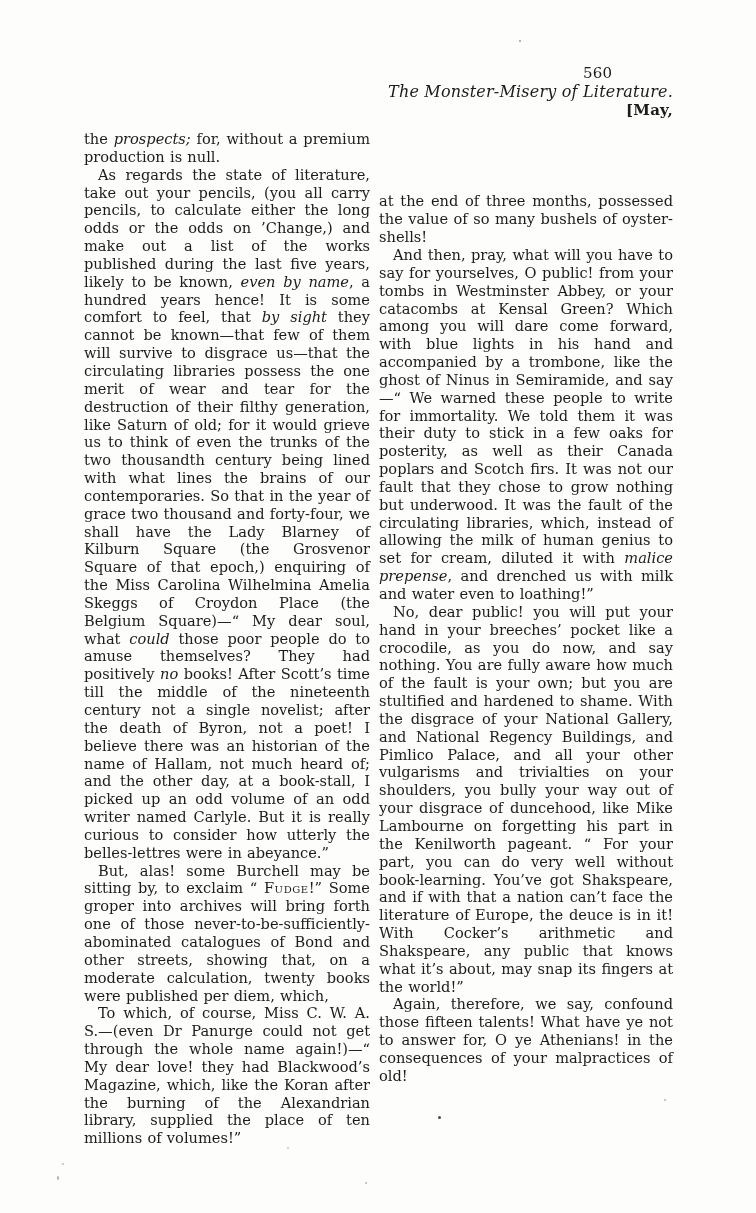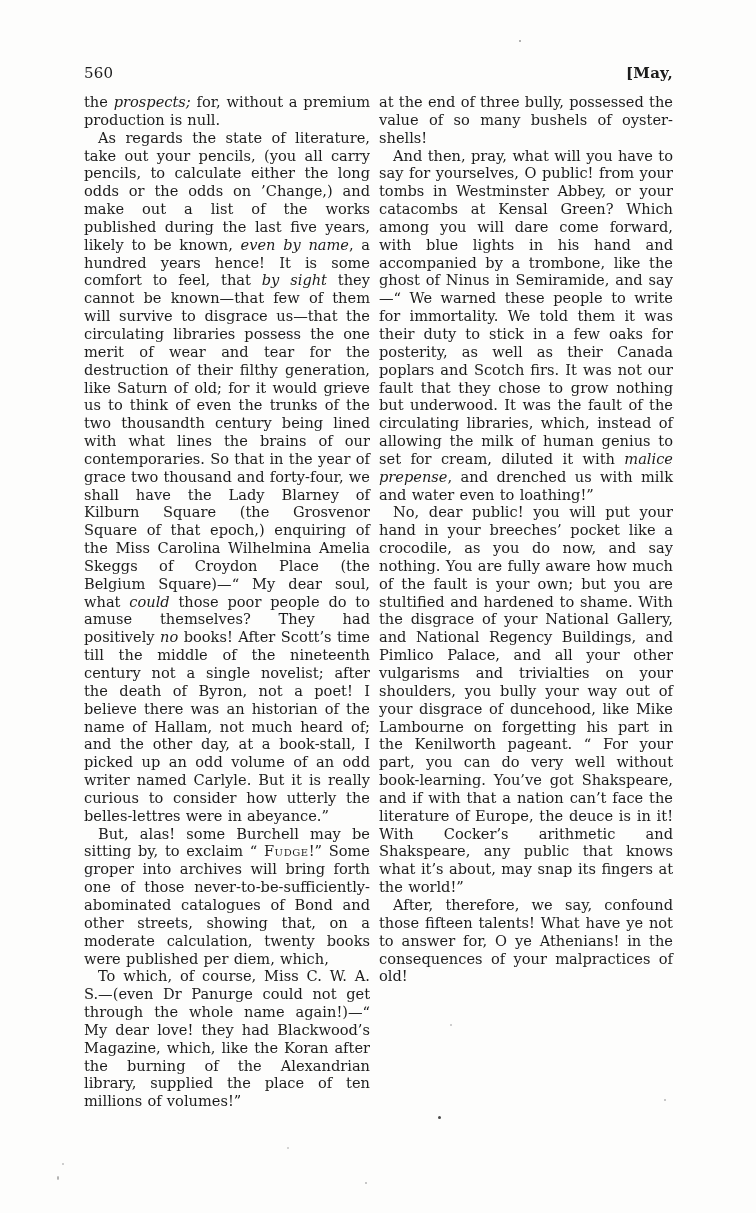--- a/index.html
+++ b/index.html
@@ -17,33 +17,35 @@
     left: 84px;
     top: 64px;
     width: 589px;
   }
   .header-row {
     display: flex;
     justify-content: space-between;
     align-items: flex-end;
     font-size: 15px;
     letter-spacing: 0.2px;
+    flex-direction: column;
   }
   .page-number { width: 90px; text-align: left; }
   .running-title {
     flex: 1;
     text-align: center;
     font-style: italic;
     font-size: 16px;
   }
   .issue-label { width: 90px; text-align: right; font-weight: bold; }
   .columns {
     display: flex;
     gap: 9px;
     margin-top: 11px;
+    align-items: center;
   }
   .column { text-align: justify; }
   .column.left { width: 286px; }
   .column.right { width: 294px; }
   p.para {
     margin: 0;
     font-size: 14.6px;
     line-height: 17.85px;
     text-indent: 14px;
     word-spacing: 0.6px;
@@ -65,34 +67,35 @@
   .speck.s7 { left: 287px; top: 1147px; width: 2px; height: 2px; opacity: .3; }
   .speck.s8 { left: 450px; top: 1024px; width: 2px; height: 2px; opacity: .35; }
 </style>
 </head>
 <body>
 
 <div class="page" style="background: rgb(253, 253, 252); color: rgb(28, 28, 28);">
   <div class="text-block">
     <div class="header-row">
       <span class="page-number">560</span>
+      <span class="running-title">The Monster-Misery of Literature.</span>
       <span class="issue-label">[May,</span>
     </div>
     <div class="columns">
       <div class="column left">
           <p class="para noindent">the <em>prospects;</em> for, without a premium production is null.</p>
           <p class="para">As regards the state of literature, take out your pencils, (you all carry pencils, to calculate either the long odds or the odds on ’Change,) and make out a list of the works published during the last five years, likely to be known, <em>even by name</em>, a hundred years hence!  It is some comfort to feel, that <em>by sight</em> they cannot be known—that few of them will survive to disgrace us—that the circulating libraries possess the one merit of wear and tear for the destruction of their filthy generation, like Saturn of old; for it would grieve us to think of even the trunks of the two thousandth century being lined with what lines the brains of our contemporaries.  So that in the year of grace two thousand and forty-four, we shall have the Lady Blarney of Kilburn Square (the Grosvenor Square of that epoch,) enquiring of the Miss Carolina Wilhelmina Amelia Skeggs of Croydon Place (the Belgium Square)—“ My dear soul, what <em>could</em> those poor people do to amuse themselves?  They had positively <em>no</em> books!  After Scott’s time till the middle of the nineteenth century not a single novelist; after the death of Byron, not a poet!  I believe there was an historian of the name of Hallam, not much heard of; and the other day, at a book-stall, I picked up an odd volume of an odd writer named Carlyle.  But it is really curious to consider how utterly the belles-lettres were in abeyance.”</p>
           <p class="para">But, alas! some Burchell may be sitting by, to exclaim “ <span class="smallcaps">Fudge</span>!” Some groper into archives will bring forth one of those never-to-be-sufficiently-abominated catalogues of Bond and other streets, showing that, on a moderate calculation, twenty books were published per diem, which,</p>
           <p class="para">To which, of course, Miss C. W. A. S.—(even Dr Panurge could not get through the whole name again!)—“ My dear love! they had Blackwood’s Magazine, which, like the Koran after the burning of the Alexandrian library, supplied the place of ten millions of volumes!”</p>
         </div>
       <div class="column right">
-          <p class="para noindent">at the end of three bully, possessed the value of so many bushels of oyster-shells!</p>
+          <p class="para noindent">at the end of three months, possessed the value of so many bushels of oyster-shells!</p>
           <p class="para">And then, pray, what will you have to say for yourselves, O public! from your tombs in Westminster Abbey, or your catacombs at Kensal Green? Which among you will dare come forward, with blue lights in his hand and accompanied by a trombone, like the ghost of Ninus in Semiramide, and say—“ We warned these people to write for immortality.  We told them it was their duty to stick in a few oaks for posterity, as well as their Canada poplars and Scotch firs.  It was not our fault that they chose to grow nothing but underwood.  It was the fault of the circulating libraries, which, instead of allowing the milk of human genius to set for cream, diluted it with <em>malice prepense</em>, and drenched us with milk and water even to loathing!”</p>
           <p class="para">No, dear public! you will put your hand in your breeches’ pocket like a crocodile, as you do now, and say nothing.  You are fully aware how much of the fault is your own; but you are stultified and hardened to shame.  With the disgrace of your National Gallery, and National Regency Buildings, and Pimlico Palace, and all your other vulgarisms and trivialties on your shoulders, you bully your way out of your disgrace of duncehood, like Mike Lambourne on forgetting his part in the Kenilworth pageant.  “ For your part, you can do very well without book-learning. You’ve got Shakspeare, and if with that a nation can’t face the literature of Europe, the deuce is in it!  With Cocker’s arithmetic and Shakspeare, any public that knows what it’s about, may snap its fingers at the world!”</p>
-          <p class="para">After, therefore, we say, confound those fifteen talents!  What have ye not to answer for, O ye Athenians! in the consequences of your malpractices of old!</p>
+          <p class="para">Again, therefore, we say, confound those fifteen talents!  What have ye not to answer for, O ye Athenians! in the consequences of your malpractices of old!</p>
         </div>
     </div>
   </div>
   <div class="speck s1"></div>
   <div class="speck s2"></div>
   <div class="speck s3"></div>
   <div class="speck s4"></div>
   <div class="speck s5"></div>
   <div class="speck s6"></div>
   <div class="speck s7"></div>

